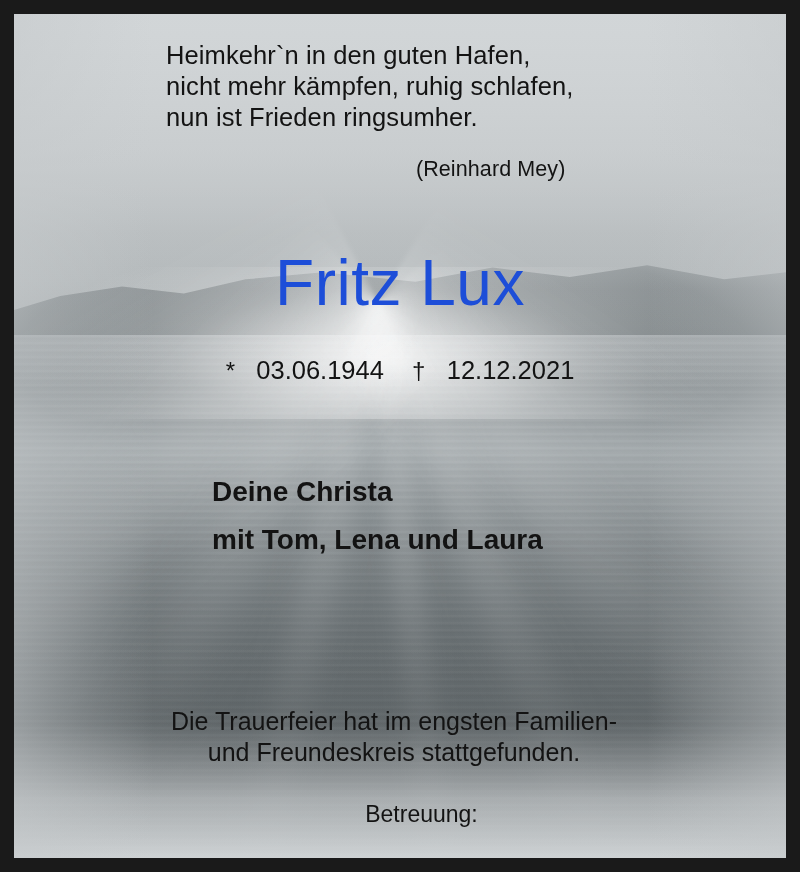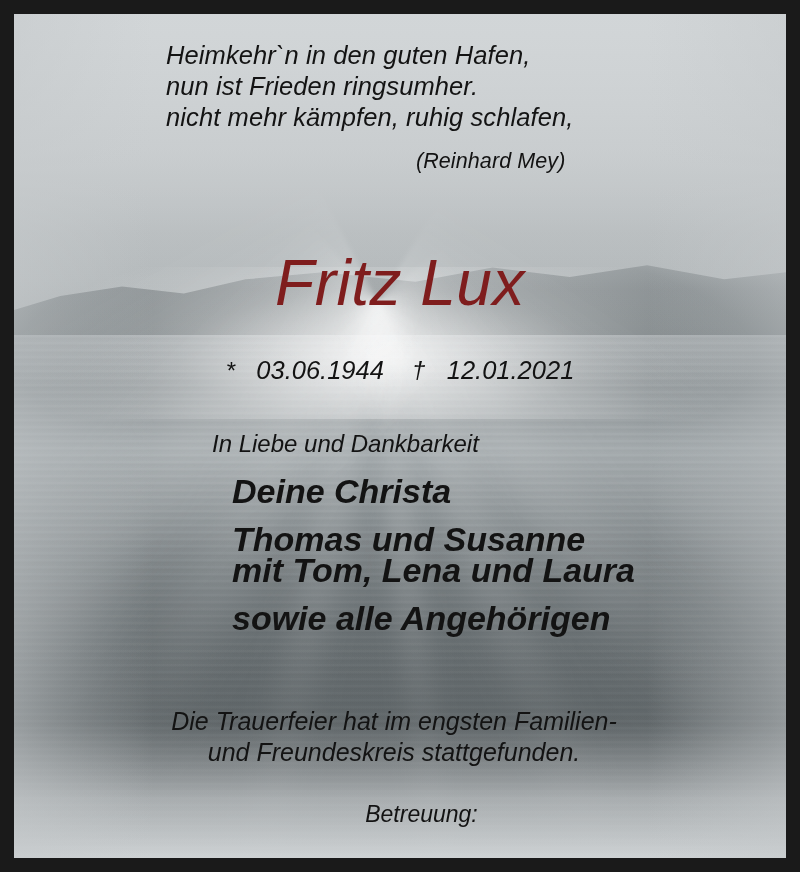--- a/index.html
+++ b/index.html
@@ -14,21 +14,20 @@
     overflow: hidden;
   }
   .notice {
     position: relative;
     width: 800px;
     height: 872px;
     box-sizing: border-box;
     border: 14px solid #1a1a1a;
     background: #b9bdbf;
     overflow: hidden;
-    font-style: italic;
   }
   
   .bg {
     position: absolute;
     inset: 0;
     overflow: hidden;
   }
   .bg-sky {
     position: absolute;
     left: 0; right: 0; top: 0;
@@ -114,32 +113,32 @@
     line-height: 31px;
     letter-spacing: 0.1px;
     white-space: nowrap;
   }
   .poem-line { display: block; }
   .poem-author {
     display: block;
     text-align: right;
     font-size: 21.5px;
     line-height: 28px;
-    margin-top: 14px;
+    margin-top: 22px;
     padding-right: 8px;
   }
   .name {
     position: absolute;
     left: 0; right: 0;
     top: 233px;
     text-align: center;
     font-size: 64px;
     line-height: 72px;
     letter-spacing: 0.5px;
-    color: #7f1d1d;
+    color: #1d4ed8;
   }
   .dates {
     position: absolute;
     left: 0; right: 0;
     top: 341px;
     text-align: center;
     font-size: 25.5px;
     line-height: 30px;
   }
   .dates .sym { font-size: 24px; }
@@ -148,24 +147,23 @@
     position: absolute;
     left: 198px;
     top: 415px;
     font-size: 24px;
     line-height: 30px;
   }
   .family {
     position: absolute;
     left: 198px;
     top: 462px;
-    font-size: 34px;
+    font-size: 28px;
     line-height: 31px;
     font-weight: bold;
-    margin-left: 20px;
   }
   .family .grp { display: block; margin-bottom: 17px; }
   .family .grp:last-child { margin-bottom: 0; }
   .family .grp span { display: block; }
   .ceremony {
     position: absolute;
     left: 0; right: 12px;
     top: 692px;
     text-align: center;
     font-size: 25px;
@@ -202,49 +200,44 @@
     <div class="ray r7"></div>
     <div class="ray r8"></div>
     <div class="bg-vignette"></div>
     <div class="bg-fade-left"></div>
   </div>
 
   <div class="content">
 
     <div class="poem">
       <span class="poem-line">Heimkehr`n in den guten Hafen,</span>
+      <span class="poem-line">nicht mehr kämpfen, ruhig schlafen,</span>
       <span class="poem-line">nun ist Frieden ringsumher.</span>
-      <span class="poem-line">nicht mehr kämpfen, ruhig schlafen,</span>
       <span class="poem-author">(Reinhard Mey)</span>
     </div>
 
     <div class="name">Fritz Lux</div>
 
     <div class="dates">
       <span class="sym">*</span>
       <span>&nbsp;</span>
       <span>03.06.1944</span>
       <span class="gap"></span>
       <span class="sym">†</span>
       <span>&nbsp;</span>
-      <span>12.01.2021</span>
-    </div>
-
-    <div class="dedication">In Liebe und Dankbarkeit</div>
+      <span>12.12.2021</span>
+    </div>
+
 
     <div class="family">
       <span class="grp">
         <span>Deine Christa</span>
       </span>
       <span class="grp">
-        <span>Thomas und Susanne</span>
         <span>mit Tom, Lena und Laura</span>
-      </span>
-      <span class="grp">
-        <span>sowie alle Angehörigen</span>
       </span>
     </div>
 
     <div class="ceremony">
       <span>Die Trauerfeier hat im engsten Familien-</span>
       <span>und Freundeskreis stattgefunden.</span>
     </div>
 
     <div class="care">
       <span>

